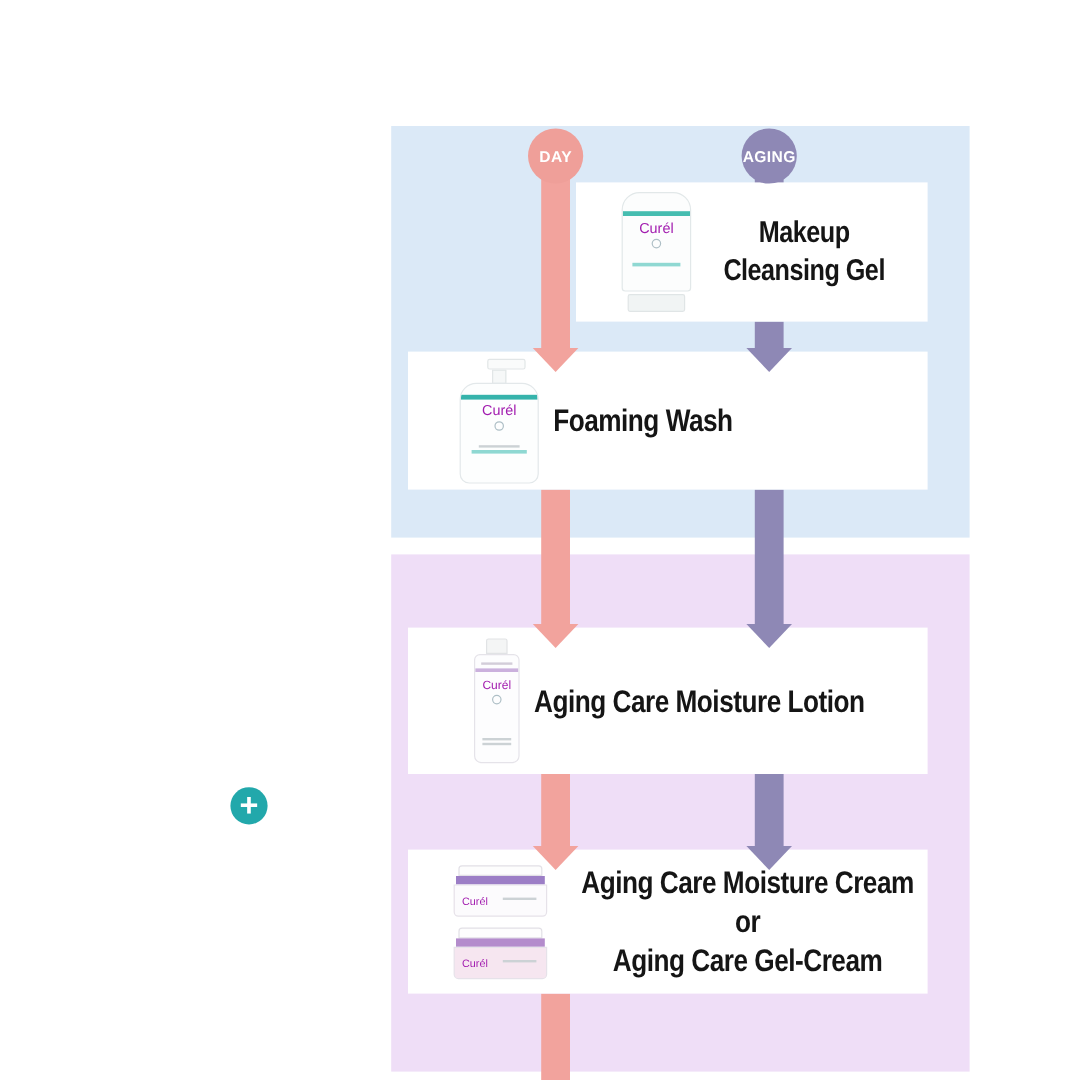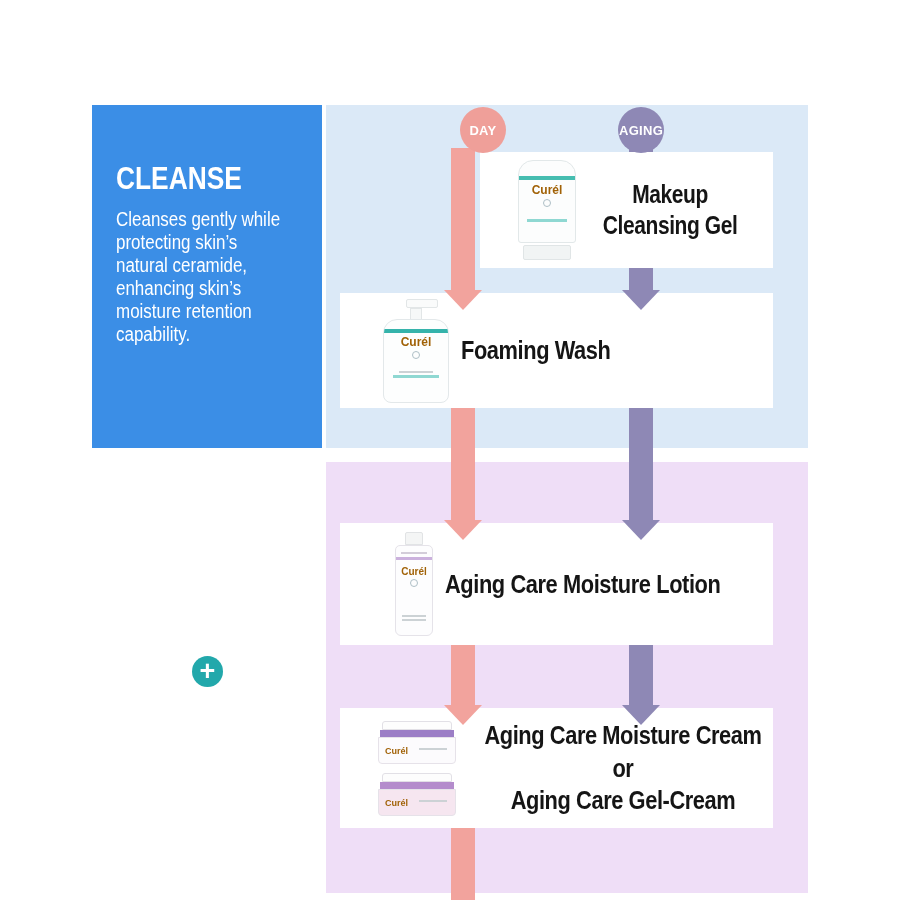--- a/index.html
+++ b/index.html
@@ -36,21 +36,21 @@
     display:flex; align-items:center; justify-content:center;
     color:#fff; font-size:27px; font-weight:bold; line-height:1;
   }
 
   
   .badge {
     position:absolute; top:107px; width:46px; height:46px; border-radius:50%;
     display:flex; align-items:center; justify-content:center;
     color:#ffffff; font-size:13px; font-weight:bold; letter-spacing:0.3px; z-index:6;
   }
-  .badge-day   { left:460px; background:#ef9f99; }
+  .badge-day   { left:440px; background:#ef9f99; }
   .badge-night { left:618px; background:#8e88b5; }
 
   
   .arrow-shaft { position:absolute; width:24px; z-index:3; }
   .arrow-shaft.pink   { background:#f2a39d; left:451px; }
   .arrow-shaft.purple { background:#8e88b5; left:629px; }
   .arrow-head {
     position:absolute; width:0; height:0; z-index:6;
     border-left:19px solid transparent; border-right:19px solid transparent;
     border-top:20px solid #000;
@@ -70,21 +70,21 @@
 
   .card-label {
     font-weight:bold; color:#151515; font-size:26px; letter-spacing:-0.5px;
     transform:scaleX(0.84); white-space:pre;
   }
   .label-left   { transform-origin:left center; margin-left:9px; }
   .label-center { transform-origin:center center; text-align:center; line-height:1.25; flex:1; margin-right:40px; }
   .card-gel .card-label { font-size:25px; }
 
   
-  .brand-text { font-weight:bold; color:#a16207; text-align:center; }
+  .brand-text { font-weight:normal; color:#a21caf; text-align:center; }
   .ring { border:1px solid #aebfc6; border-radius:50%; margin:2px auto 0; width:8px; height:8px; }
   .tiny-line { background:#ccd2d5; height:2px; margin:2px auto 0; }
 
   
   .tube { position:relative; width:84px; height:100px; margin-left:26px; flex:none; }
   .tube-body {
     position:absolute; left:12px; top:0; width:58px; height:83px;
     background:#fcfdfd; border:1px solid #e2e8e9; border-radius:15px 15px 3px 3px; overflow:hidden;
   }
   .tube-stripe { position:absolute; top:15px; left:0; right:0; height:4px; background:#46bdb0; }
@@ -132,29 +132,20 @@
 </style>
 </head>
 <body>
 
 <div class="canvas">
 
 
   <div class="panel-top"></div>
   <div class="panel-bottom"></div>
 
-  <div class="step-box step-cleanse">
-    <div class="step-label">CLEANSE</div>
-    <div class="step-desc">Cleanses gently while
-protecting skin’s
-natural ceramide,
-enhancing skin’s
-moisture retention
-capability.</div>
-  </div>
 
   <div class="plus-badge">
     <span>+</span>
   </div>
 
   <div class="badge badge-day">
     <span>DAY</span>
   </div>
   <div class="badge badge-night">
     <span>AGING</span>

